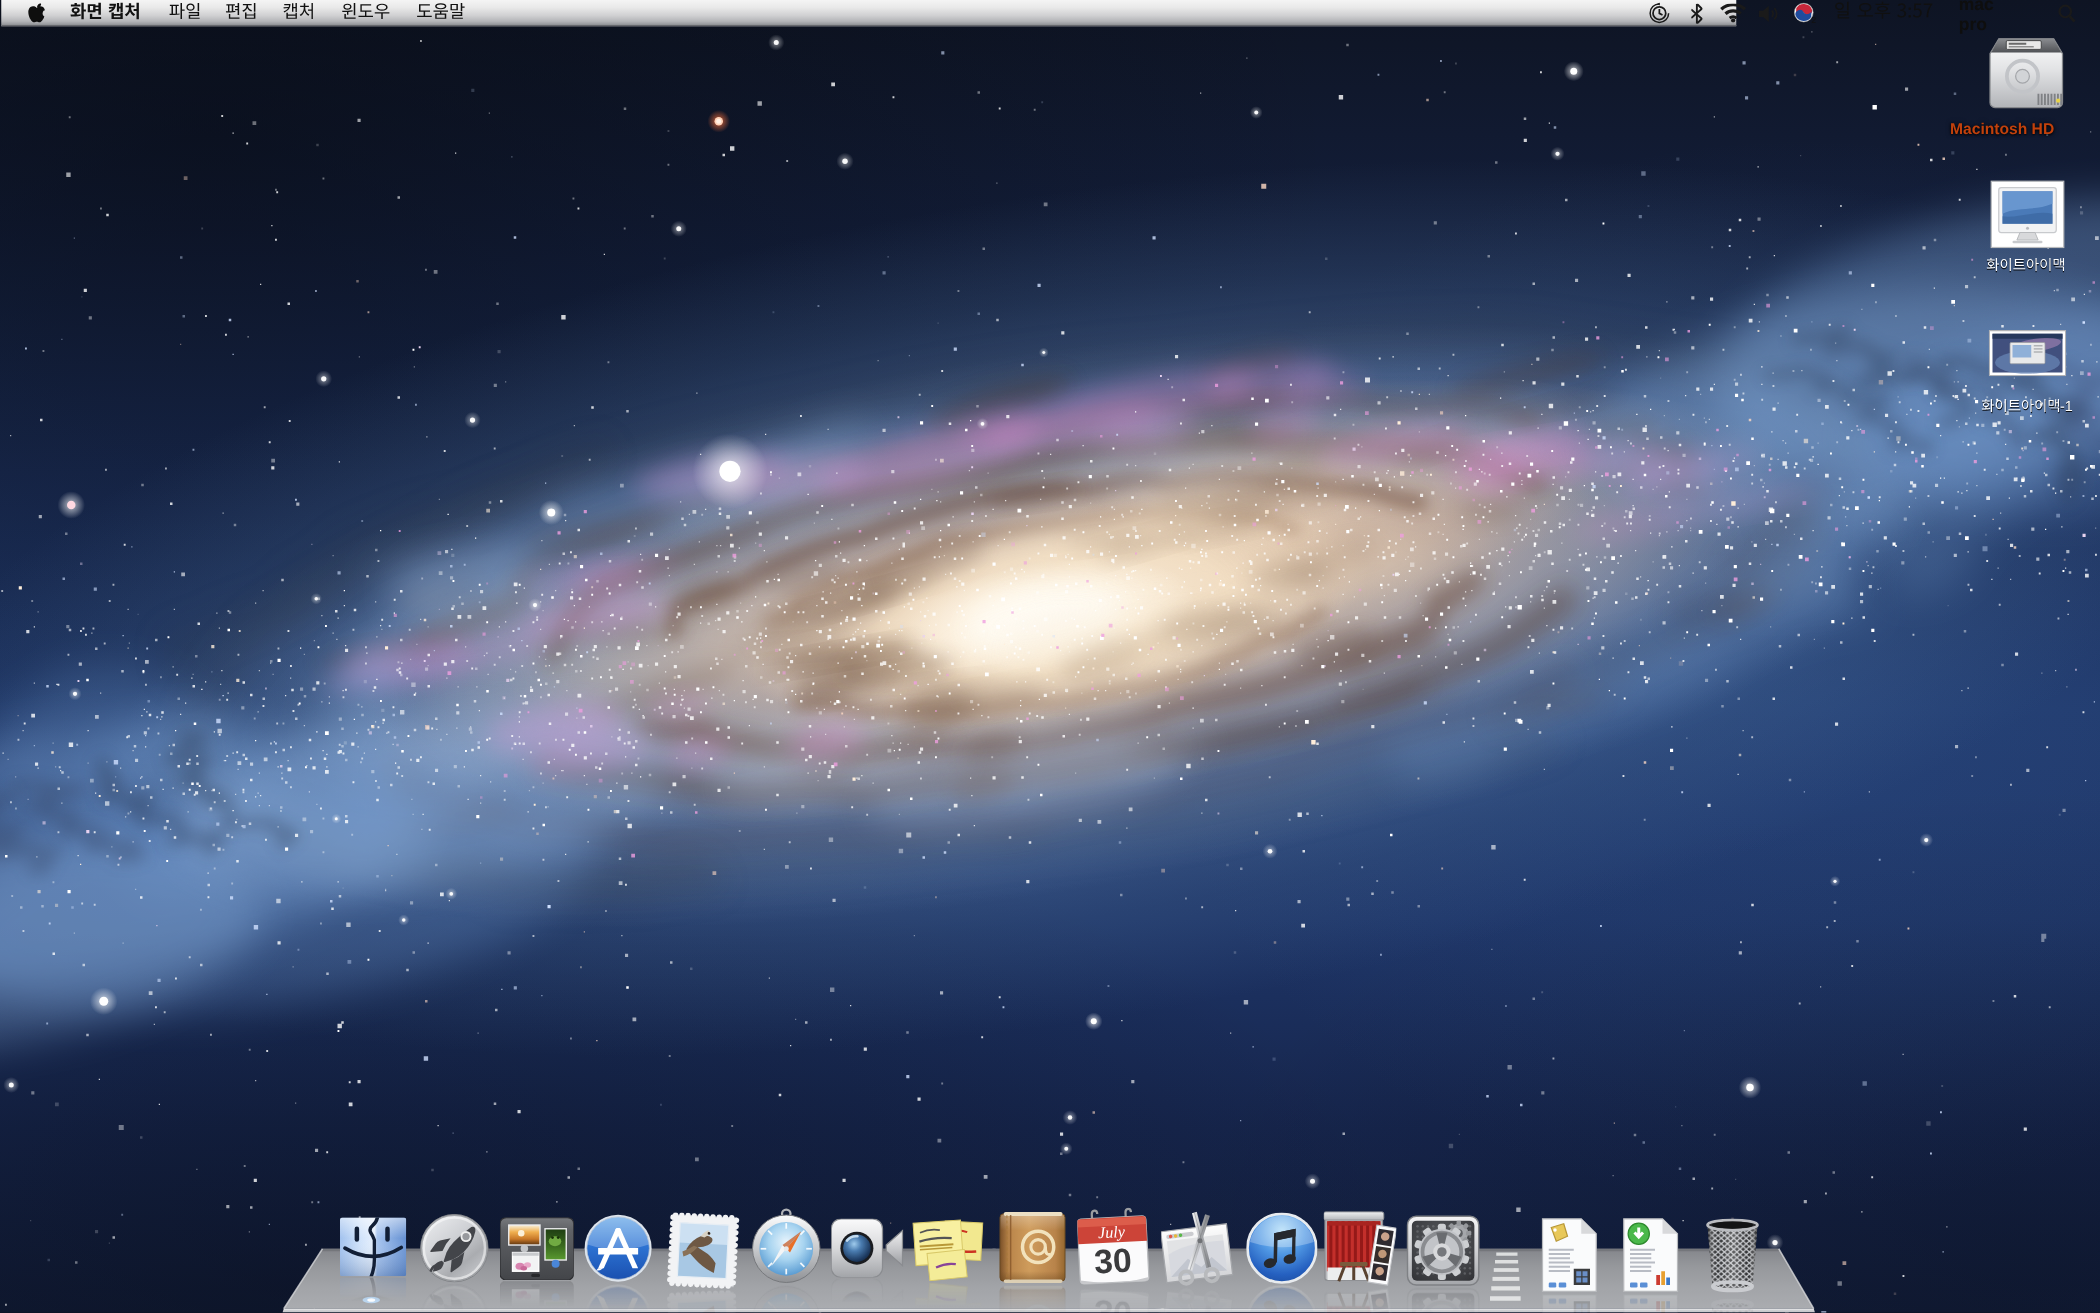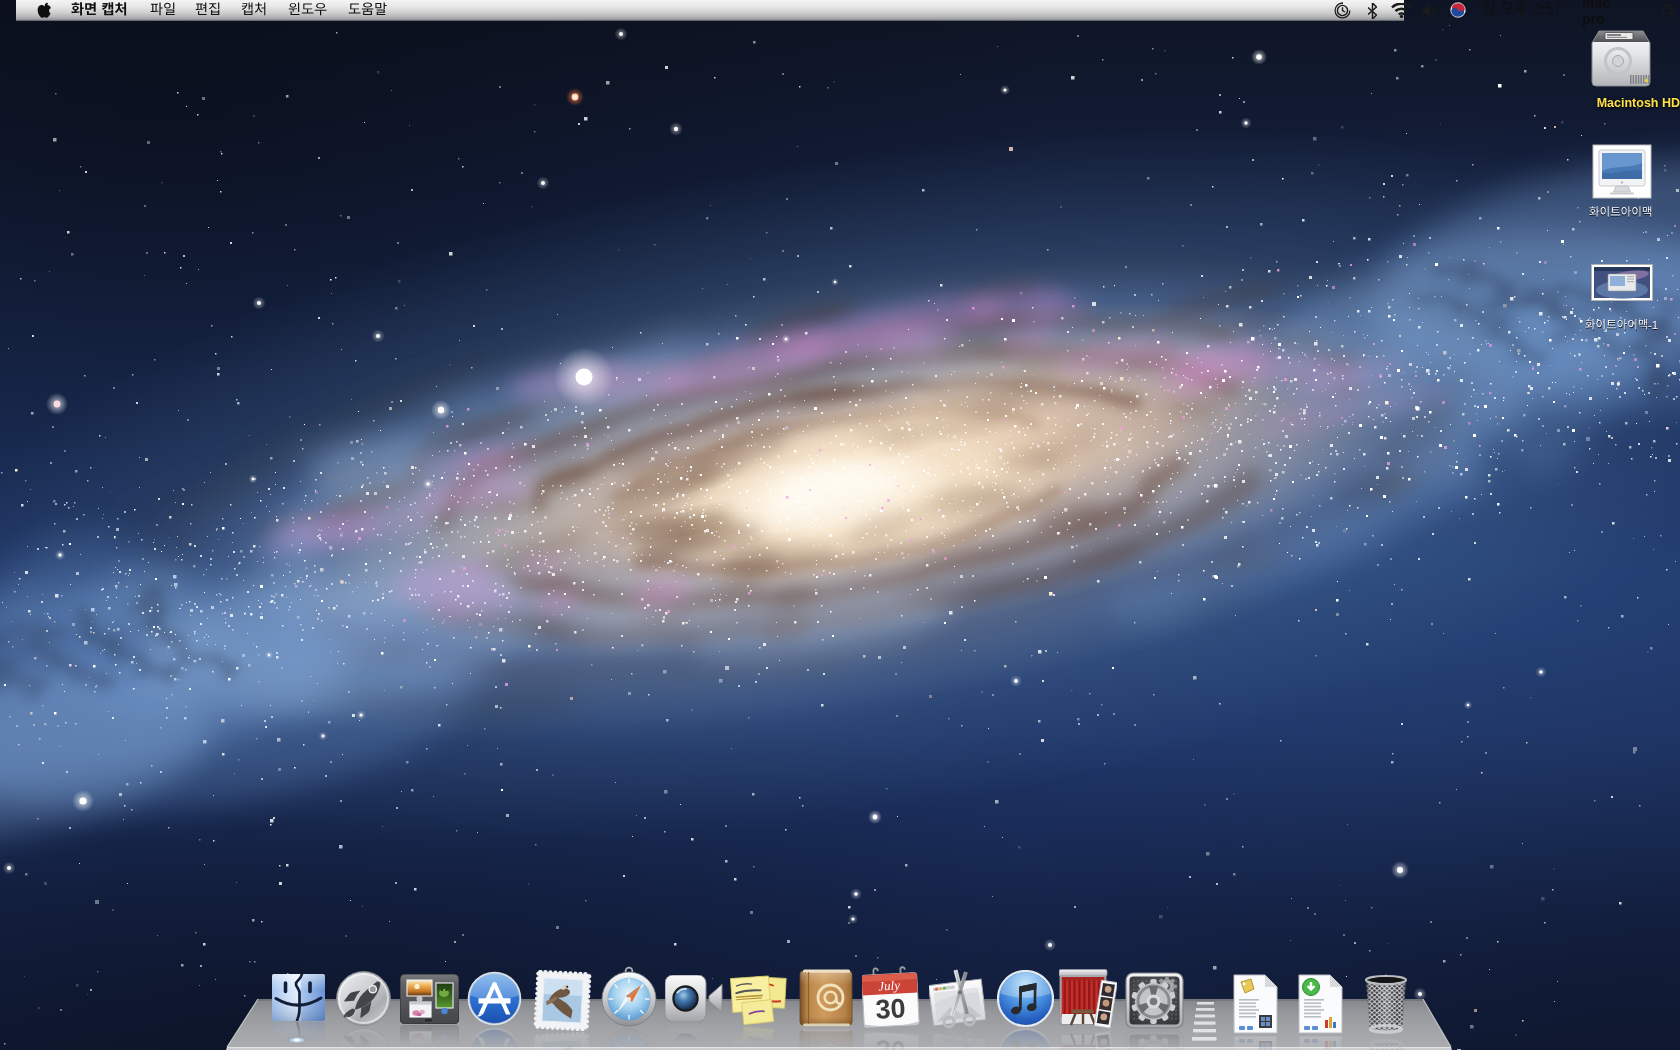--- a/index.html
+++ b/index.html
@@ -1,23 +1,23 @@
 <!DOCTYPE html>
 <html><head><meta charset="utf-8"><style>
 *{margin:0;padding:0;box-sizing:border-box}
 html,body{width:1680px;height:1050px;overflow:hidden;background:#0d1527;
 font-family:"Liberation Sans",sans-serif}
 #wall{position:absolute;left:0;top:0}
-#menubar{position:absolute;left:16px;top:0;width:1388px;height:21px;
+#menubar{position:absolute;left:1px;top:0;width:1388px;height:21px;
 background:linear-gradient(180deg,#f4f4f4 0%,#e9e9e9 30%,#d0d0d2 62%,#b4b5b8 85%,#989a9e 97%,#8b8d91 100%);
 border-bottom:1px solid rgba(55,58,64,.75)}
 .mb{position:absolute;top:0;height:21px;display:flex;align-items:center}
 .micon{position:absolute;top:0;height:21px;display:flex;align-items:center;justify-content:center}
 .dicon{position:absolute}
-.dlabel{position:absolute;color:#fde047;text-align:right;
+.dlabel{position:absolute;color:#c2410c;text-align:left;
 text-shadow:0 1px 2px rgba(0,0,0,.95),0 0 4px rgba(0,0,0,.55)}
 .dock{position:absolute}
 .refl{-webkit-box-reflect:below 1px linear-gradient(to bottom,transparent 60%,rgba(255,255,255,.22))}
 </style></head><body>
 <svg id="wall" width="1680" height="1050" viewBox="0 0 1680 1050">
 <defs>
 <linearGradient id="sky" x1="0" y1="0" x2="0" y2="1">
  <stop offset="0" stop-color="#0e1423"></stop>
         <stop offset=".17" stop-color="#131e3a"></stop>
  <stop offset=".36" stop-color="#1a2c55"></stop>

